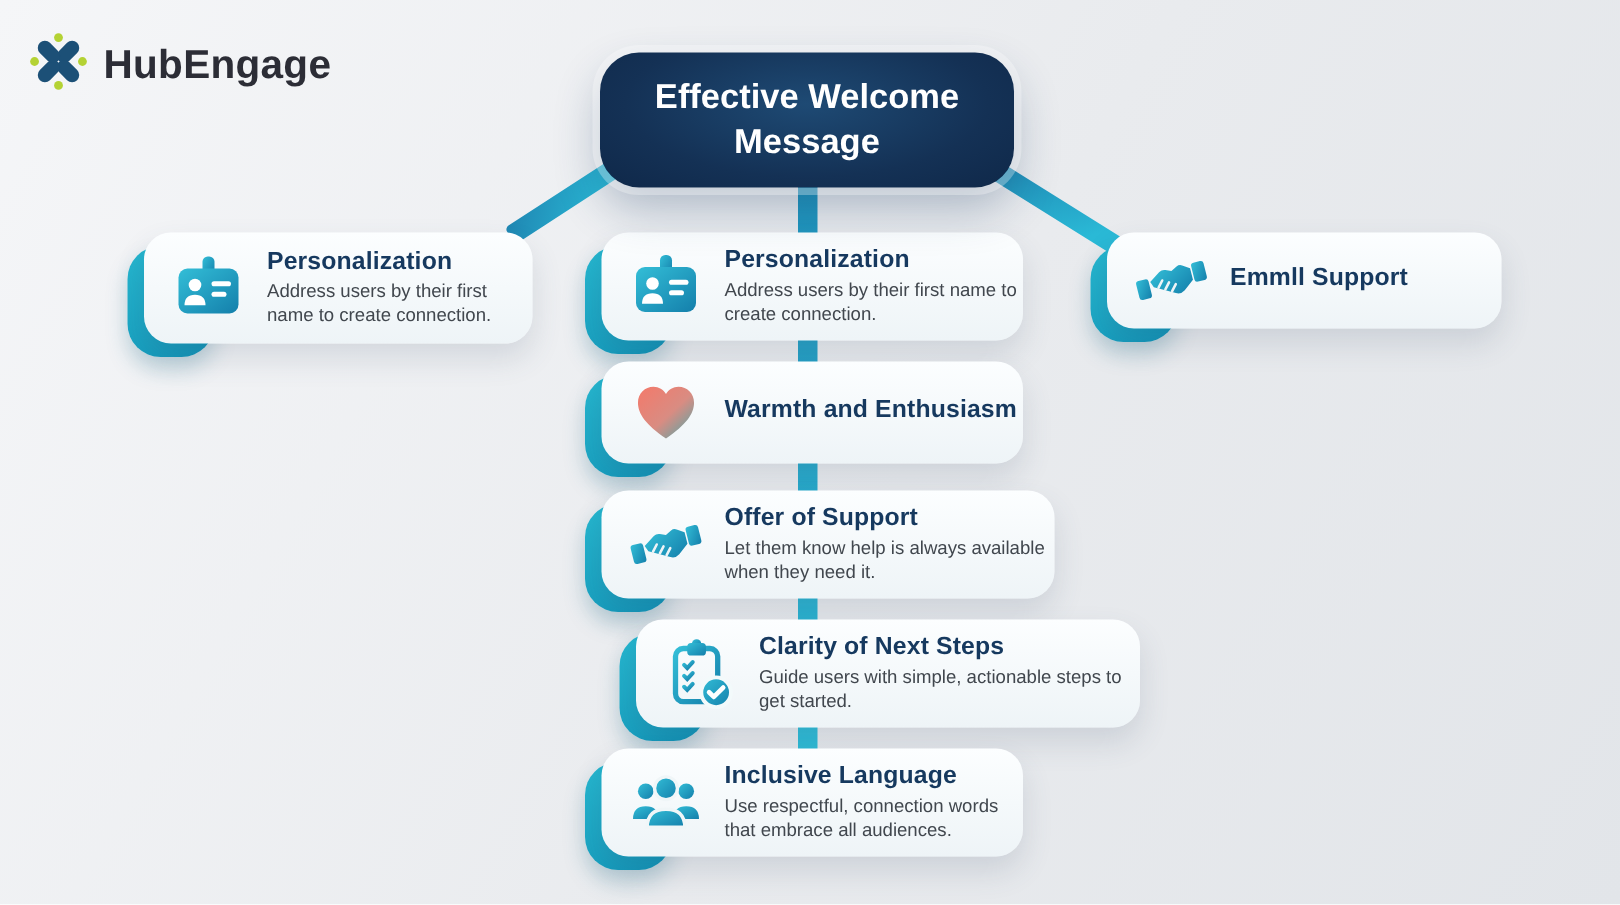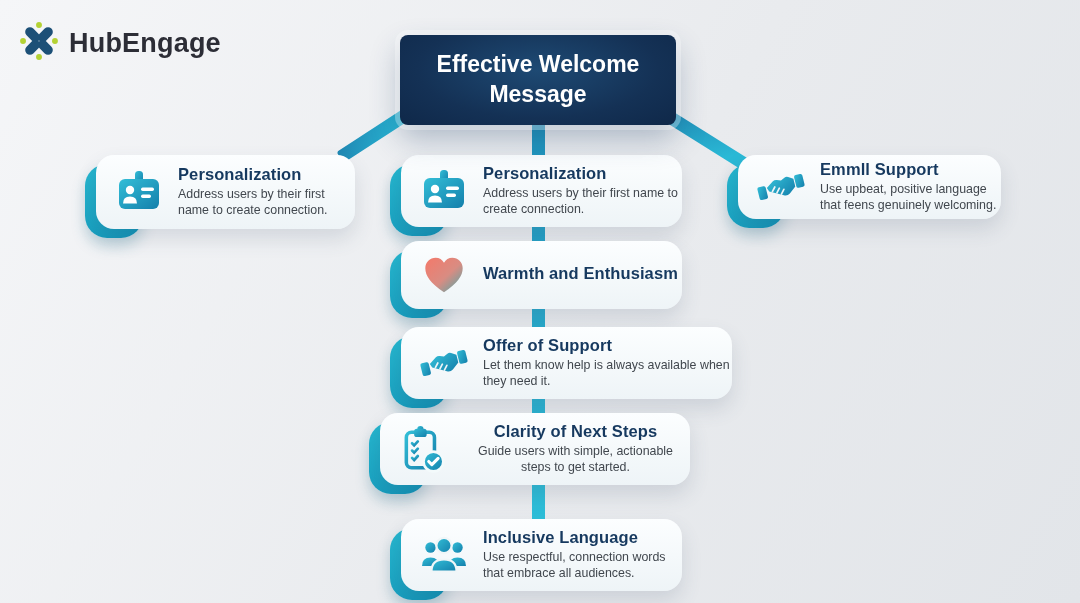--- a/index.html
+++ b/index.html
@@ -12,21 +12,21 @@
     overflow:hidden;
   }
 
   
   .logo { position:absolute; left:20px; top:22px; display:flex; align-items:center; gap:11px; }
   .logo-text { font-size:27px; font-weight:700; color:#2c2d36; letter-spacing:0.2px; }
 
   
   .title-box {
     position:absolute; left:400px; top:35px; width:276px; height:90px;
-    border-radius:8px;
+    border-radius:26px;
     background:radial-gradient(ellipse at 50% 38%, #1e4a74 0%, #143155 62%, #0f2849 100%);
     box-shadow:0 0 0 5px rgba(255,255,255,0.30), 0 14px 30px rgba(25,60,100,0.30);
     display:flex; align-items:center; justify-content:center; text-align:center;
     z-index:5;
   }
   .title-box h1 { color:#ffffff; font-size:23px; line-height:1.3; font-weight:700; padding:0 18px; }
 
   
   .connector { position:absolute; background:linear-gradient(135deg,#1f86b2 0%, #2ab9d6 80%); z-index:1; border-radius:3px; }
   .conn-vertical { left:532px; top:115px; width:13px; height:435px;
@@ -50,23 +50,23 @@
     display:flex; align-items:center; gap:12px; padding:0 1px 0 16px;
   }
   .card-icon { flex:none; width:54px; display:flex; align-items:center; justify-content:center; }
   .card-texts h3 { font-size:16.5px; font-weight:700; color:#16395f; margin-bottom:3px; letter-spacing:0.1px; }
   .card-texts p  { font-size:12.4px; line-height:1.28; color:#41474e; }
 
   .card-left   { left:96px;  top:155px; width:259px; height:74px; }
   .card-right  { left:738px; top:155px; width:263px; height:64px; }
   .card-c0 { left:401px; top:155px; width:281px; height:72px; }
   .card-c1 { left:401px; top:241px; width:281px; height:68px; }
-  .card-c2 { left:401px; top:327px; width:331px; height:72px; }
-  .card-c3 { left:380px; top:413px; width:310px; height:72px;text-align:center; }
-  .card-c4 { left:401px; top:499px; width:281px; height:72px;margin-top:20px; }
+  .card-c2 { left:401px; top:327px; width:302px; height:72px; }
+  .card-c3 { left:424px; top:413px; width:336px; height:72px; }
+  .card-c4 { left:401px; top:499px; width:281px; height:72px; }
 </style>
 </head>
 <body>
 
 <svg width="0" height="0" style="position:absolute">
   <defs>
     <linearGradient id="tealGrad" x1="0" y1="0" x2="1" y2="1">
       <stop offset="0" stop-color="#33bed7"></stop>
         <stop offset="1" stop-color="#147fab"></stop>
     </linearGradient>
@@ -140,21 +140,20 @@
           </g>
           <g stroke="#edf4f7" stroke-width="1.7" stroke-linecap="round" fill="none" transform="rotate(-14 24 24)">
             <path d="M14.5 26.5 l3.5 -4"></path>
               <path d="M18.6 28.8 l3.5 -4"></path>
               <path d="M22.7 31 l3.5 -4"></path>
           </g>
         </svg>
       </span>
       <div class="card-texts">
         <h3>Emmll Support</h3>
-        <p>Use upbeat, positive language that feens genuinely welcoming.</p>
       </div>
     </div>
   </div>
 
   <div class="card card-c0">
     <div class="card-accent"></div>
     <div class="card-body">
       <span class="card-icon">
         <svg width="52" height="48" viewBox="0 0 48 48">
           <rect x="20" y="3" width="8" height="13" rx="3.5" fill="url(#tealGrad)"></rect>

